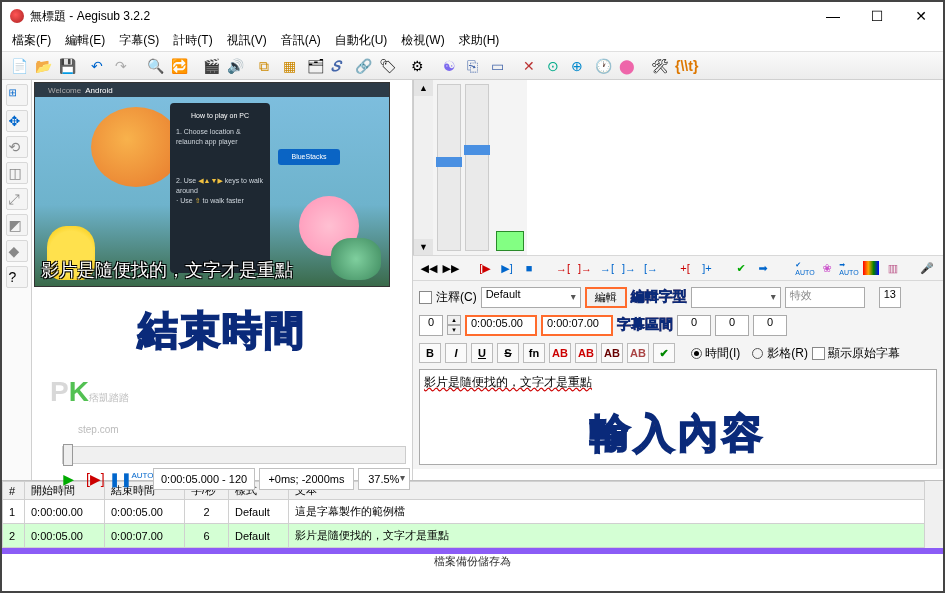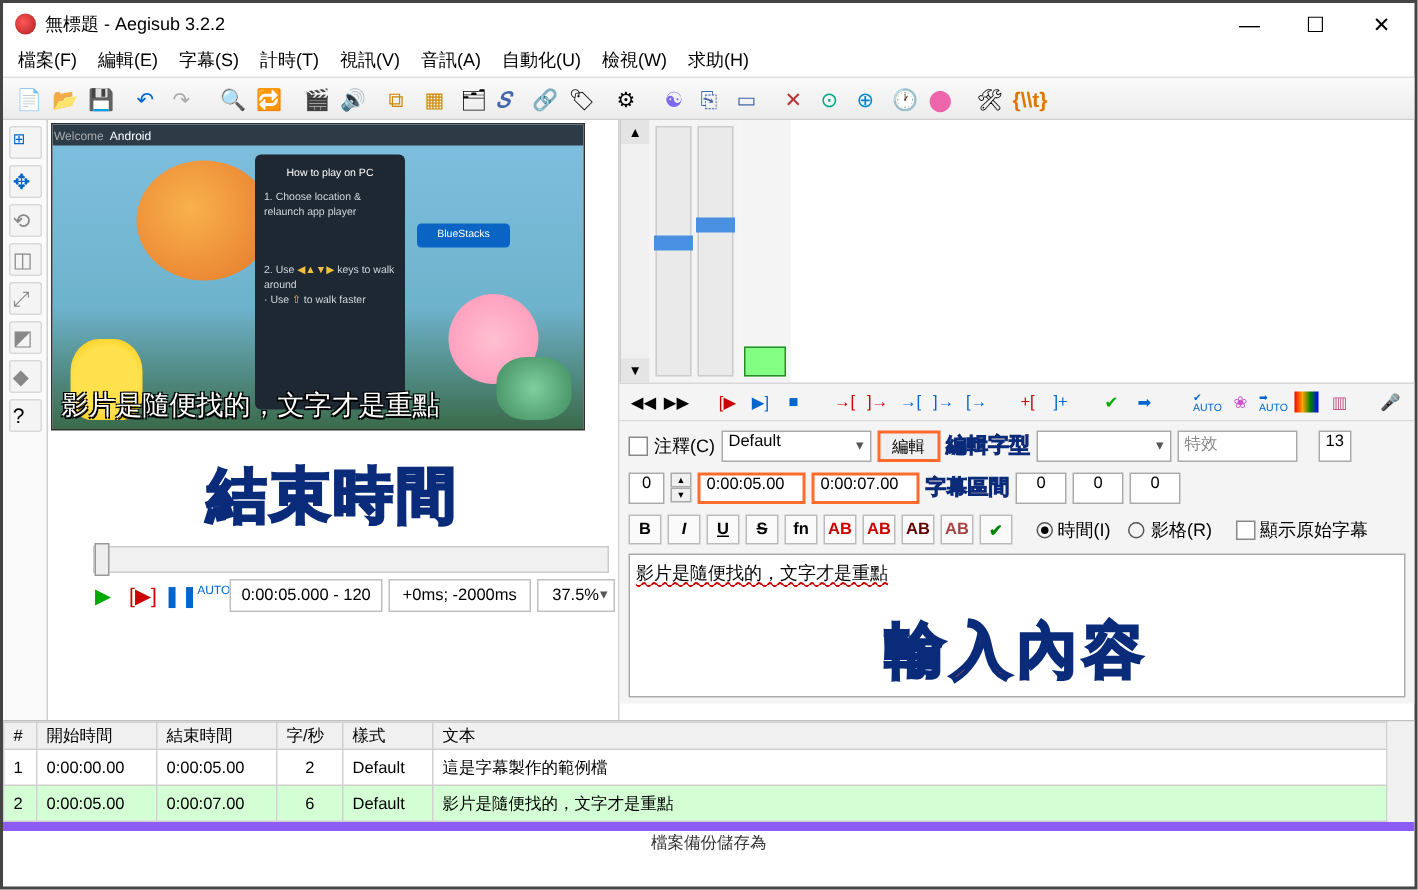--- a/index.html
+++ b/index.html
@@ -13,21 +13,21 @@
 .menubar span { cursor: default; }
 .toolbar { height: 28px; display: flex; align-items: center; gap: 2px; padding: 2px 6px; border-bottom: 1px solid #d0d0d0; background: linear-gradient(#fafafa,#ececec); }
 .tbtn { width: 22px; height: 22px; display: flex; align-items: center; justify-content: center; border: 1px solid transparent; border-radius: 2px; }
 .tbtn.sep { width: 6px; border: none; }
 .tbtn svg, .tbtn span { width: 16px; height: 16px; font-size: 14px; display: block; }
 .mainrow { display: flex; height: 400px; }
 .leftcol { width: 30px; background: #fafafa; border-right: 1px solid #d0d0d0; display: flex; flex-direction: column; align-items: center; gap: 4px; padding-top: 4px; }
 .leftcol .tbtn { border: 1px solid #d8d8d8; background: #f4f4f4; }
 .videoarea { width: 380px; position: relative; padding: 2px; }
 .videoframe { width: 356px; height: 205px; background: linear-gradient(180deg,#7fbfe0 0%, #6eb3cc 60%, #3a6a4a 100%); position: relative; overflow: hidden; border: 1px solid #333; }
-.videoframe .tabstrip { position: absolute; top: 0; left: 0; right: 0; height: 14px; background: #2d3b47; display: flex; align-items: center; gap: 4px; padding-left: 1px; font-size: 8px; color: #aaa; }
+.videoframe .tabstrip { position: absolute; top: 0; left: 0; right: 0; height: 14px; background: #2d3b47; display: flex; align-items: center; gap: 4px; padding-left: 13px; font-size: 8px; color: #aaa; }
 .videoframe .poke { position: absolute; bottom: 6px; }
 .poke.pika { left: 12px; width: 48px; height: 54px; background: radial-gradient(circle,#ffe14d 60%,#f4c300 100%); border-radius: 40% 40% 30% 30%; }
 .poke.drag { left: 56px; top: 24px; width: 90px; height: 80px; background: radial-gradient(circle at 40% 40%,#f8b24c,#e6762a); border-radius: 50%; }
 .poke.jigg { right: 30px; bottom: 30px; width: 60px; height: 60px; background: radial-gradient(circle,#ffc0d2,#ff94b7); border-radius: 50%; }
 .poke.bulb { right: 8px; bottom: 6px; width: 50px; height: 42px; background: radial-gradient(circle,#7fcf9e,#3e8a5e); border-radius: 40%; }
 .phonebox { position: absolute; left: 135px; top: 20px; width: 100px; height: 170px; background: #1e2832; border-radius: 4px; padding: 8px 6px; color: #cfd6dd; font-size: 7px; line-height: 1.4; }
 .phonebox .bstack { position: absolute; right: -70px; top: 46px; width: 62px; height: 16px; background: #0a64c4; border-radius: 3px; font-size: 7px; color: #fff; display: flex; align-items: center; justify-content: center; }
 .subcaption { position: absolute; left: 2px; bottom: 2px; right: 2px; font-size: 18px; color: #fff; text-shadow: -1px -1px 0 #000,1px -1px 0 #000,-1px 1px 0 #000,1px 1px 0 #000; padding: 2px 4px; }
 .videolabel { font-size: 40px; font-weight: bold; color: #ff6b2c; -webkit-text-stroke: 2px #0a2a7a; text-align: center; margin-top: 16px; letter-spacing: 2px; }
 .pklogo { color: #d8d8d8; font-size: 28px; font-weight: bold; margin: 18px 0 0 16px; }
@@ -243,20 +243,21 @@
         <div style="text-align:center;color:#fff;margin-bottom:6px">How to play on PC</div>
         <div>1. Choose location &amp; relaunch app player</div>
         <div style="height:30px"></div>
         <div><span>2. Use</span> <span style="color:#f0c040">◀▲▼▶</span> <span>keys to walk around</span></div>
         <div><span>· Use</span> <span style="color:#f0c040">⇧</span> <span>to walk faster</span></div>
         <div class="bstack">BlueStacks</div>
       </div>
       <div class="subcaption">影片是隨便找的，文字才是重點</div>
     </div>
     <div class="videolabel">結束時間</div>
+    <div class="pklogo">P<span class="k">K</span><small>痞凱踏踏</small><br><small style="margin-left:28px">step.com</small></div>
     <div class="vslider">
       <div class="track">
           <div class="thumb"></div>
         </div>
     </div>
     <div class="vctrl">
       <div class="tbtn">
           <span style="color:#0a0">▶</span>
         </div>
       <div class="tbtn">
@@ -365,21 +366,21 @@
         <label style="display:flex;align-items:center;gap:3px">
             <span style="width:11px;height:11px;border:1px solid #555;border-radius:50%;display:inline-flex;align-items:center;justify-content:center">
               <span style="width:5px;height:5px;background:#000;border-radius:50%"></span>
             </span>
             <span>時間(I)</span>
           </label>
         <label style="display:flex;align-items:center;gap:4px;margin-left:8px">
             <span style="width:11px;height:11px;border:1px solid #555;border-radius:50%;display:inline-block"></span>
             <span>影格(R)</span>
           </label>
-        <label style="display:flex;align-items:center;gap:3px;margin-left:12px">
+        <label style="display:flex;align-items:center;gap:3px;">
             <span class="chk"></span>
             <span>顯示原始字幕</span>
           </label>
       </div>
       <div class="textedit">
         <span style="text-decoration:underline;text-decoration-color:#c00;text-decoration-style:wavy">影片是隨便找的，文字才是重點</span>
         <div class="bigannot">輸入內容</div>
       </div>
     </div>
   </div>

